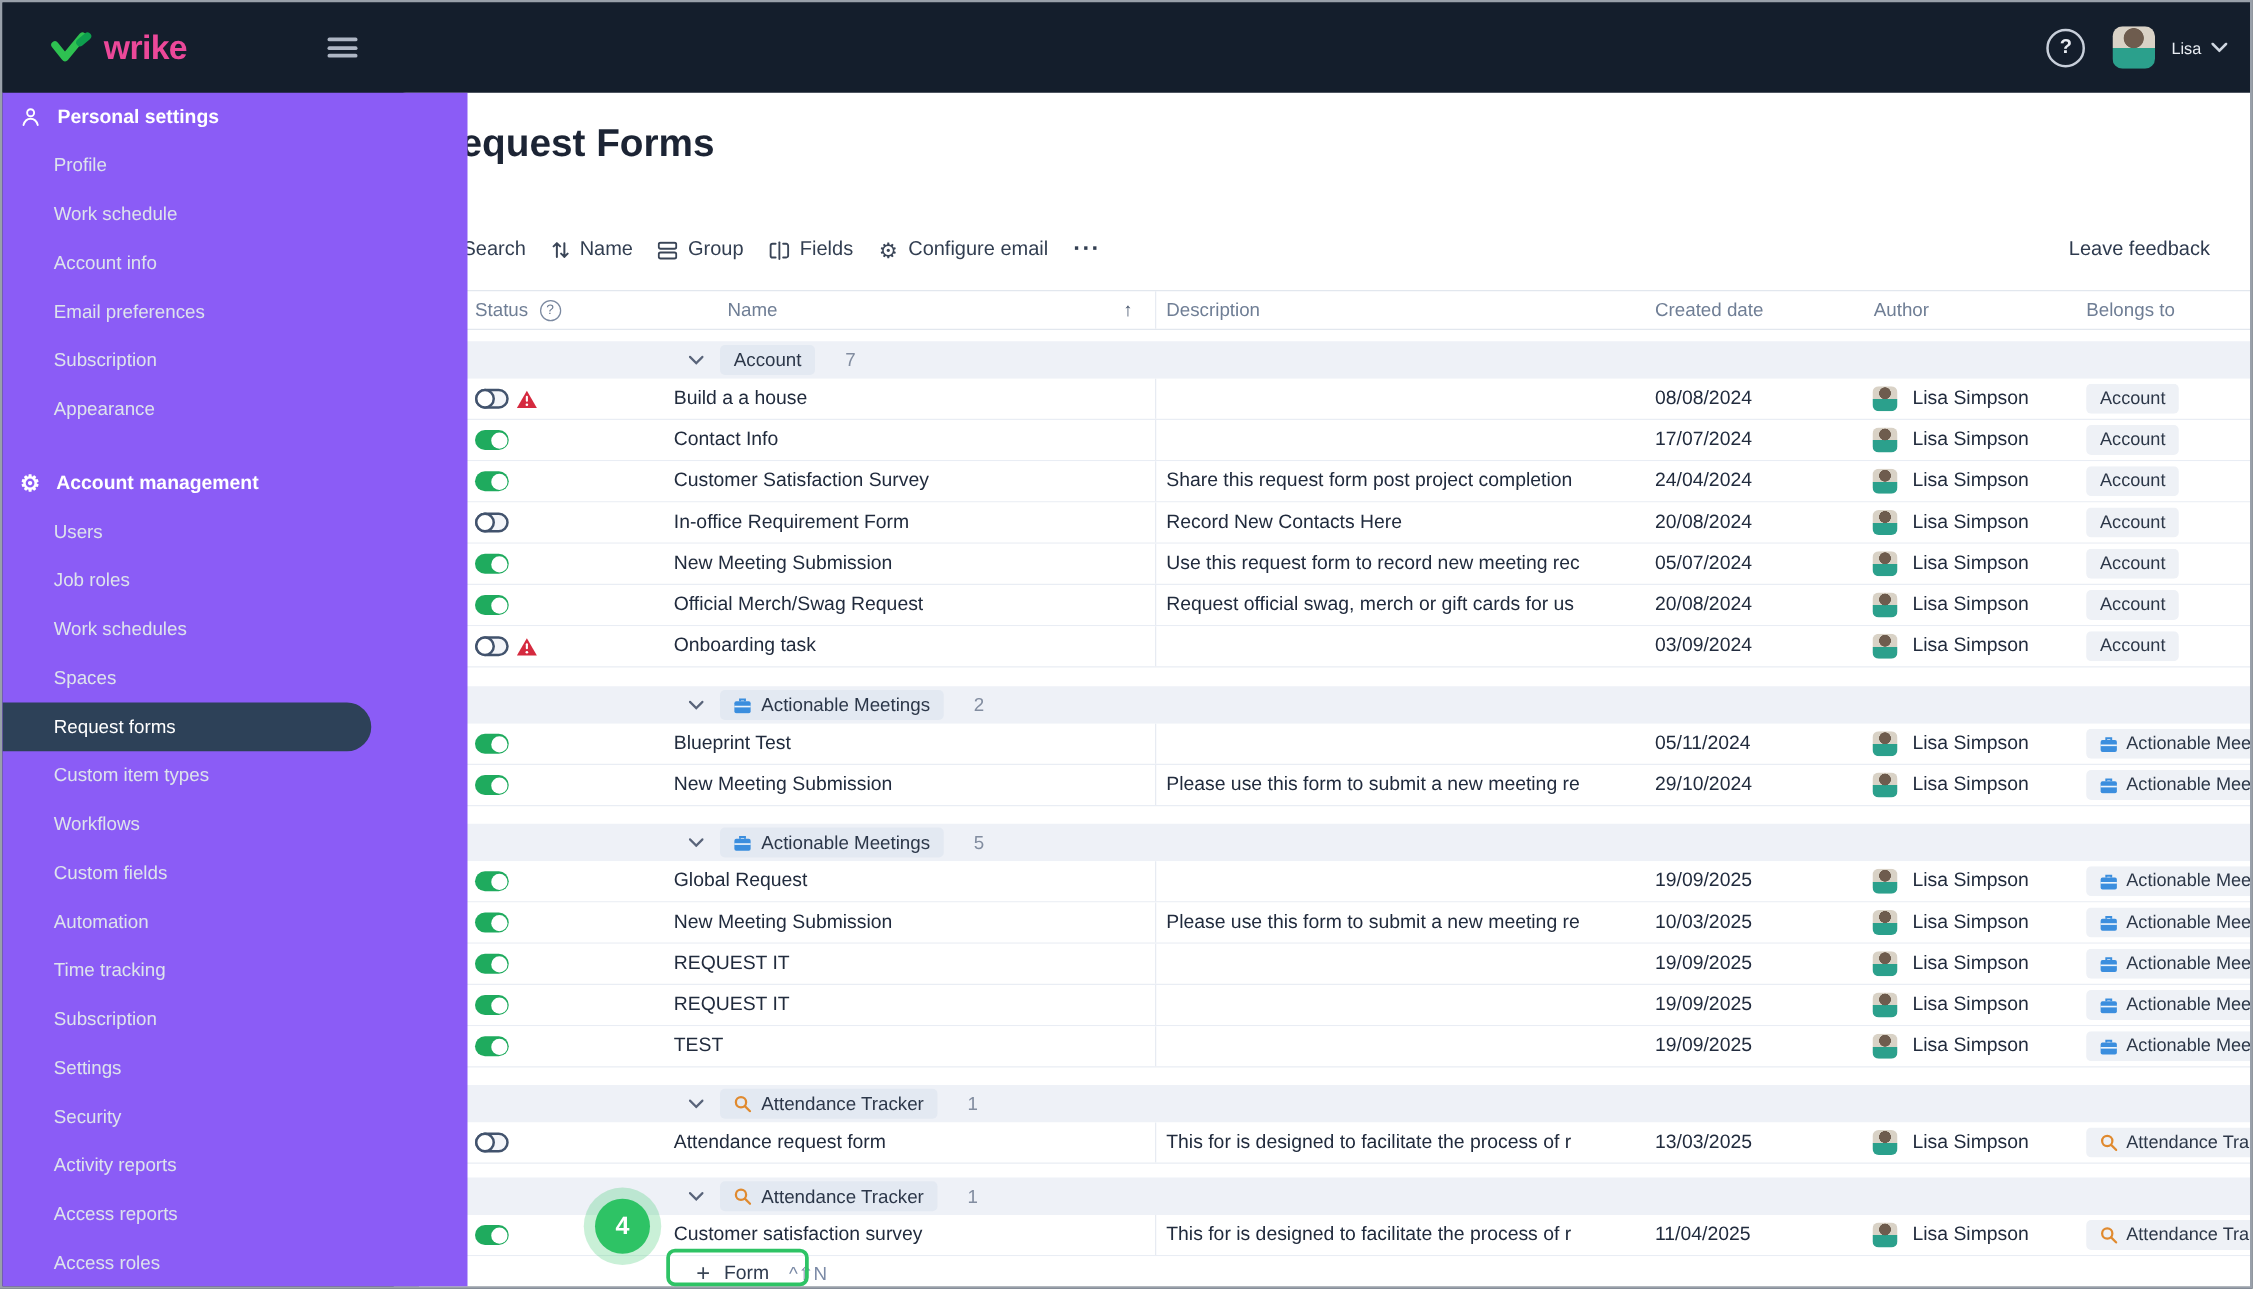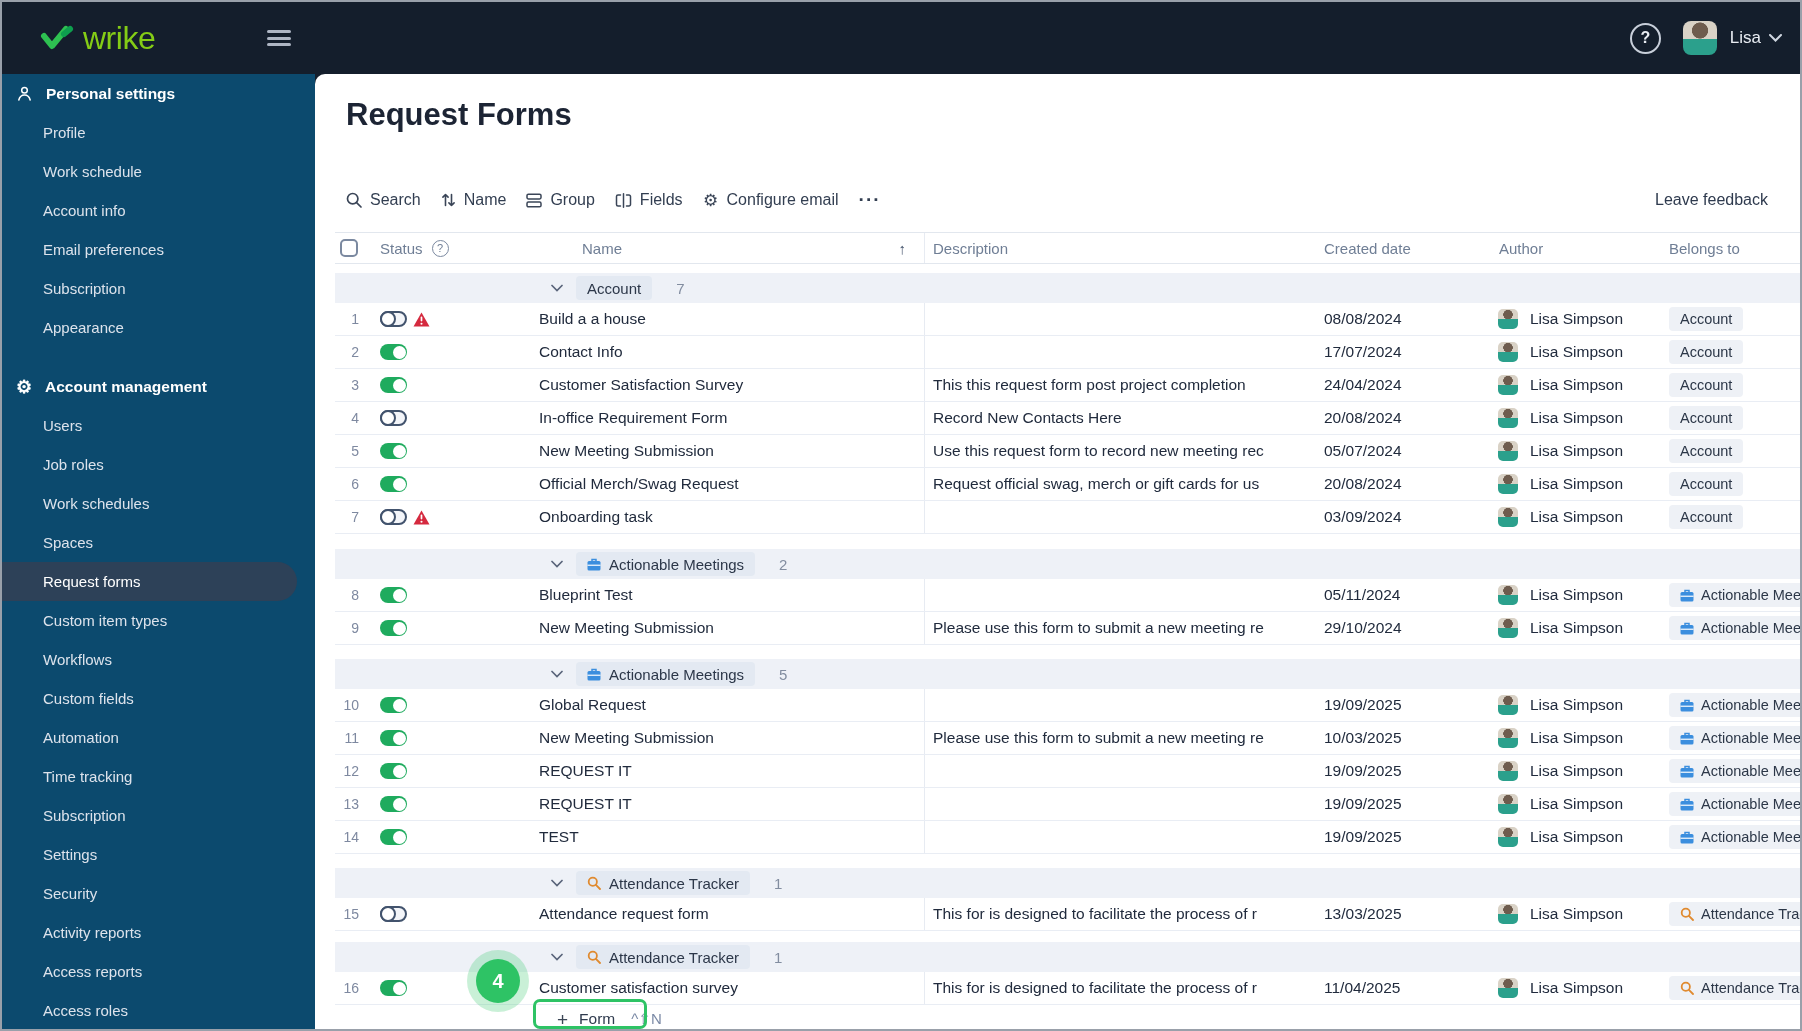--- a/index.html
+++ b/index.html
@@ -3,33 +3,33 @@
 <meta charset="utf-8">
 <style>
   *{box-sizing:border-box;margin:0;padding:0}
   html,body{width:1802px;height:1031px}
   body{position:relative;overflow:hidden;font-family:"Liberation Sans",sans-serif;
        background:#141e2c;border:2px solid #99a0aa}
   
   .topbar{position:absolute;top:0;left:0;right:0;height:72px;background:#141e2c;
           display:flex;align-items:center;z-index:6;color:#fff}
   .logo{display:flex;align-items:center;gap:9px;margin-left:38px;cursor:pointer}
-  .logo-text{font-size:32px;font-weight:400;letter-spacing:-.5px;color:#84cc16}
+  .logo-text{font-size:27px;font-weight:700;letter-spacing:-.5px;color:#ec4899}
   .hamburger{margin-left:112px;width:24px;height:16px;display:flex;flex-direction:column;justify-content:space-between;cursor:pointer}
   .hamburger span{display:block;height:3px;border-radius:2px;background:#aeb6c4}
   .top-right{margin-left:auto;display:flex;align-items:center;margin-right:18px}
   .help-circle{width:31px;height:31px;border-radius:50%;border:2px solid #c8cfda;color:#e9edf3;
                display:flex;align-items:center;justify-content:center;font-size:16px;font-weight:700;cursor:pointer}
   .avatar{width:34px;height:34px;border-radius:8px;margin-left:22px;
           background:radial-gradient(circle at 50% 28%,#6e5c4e 0 26%,rgba(0,0,0,0) 28%),
                      linear-gradient(180deg,#d9d2c6 0 52%,#2ba08c 52% 100%)}
-  .user-name{margin-left:13px;font-size:17px;color:#e9edf3}
+  .user-name{margin-left:13px;font-size:13px;color:#e9edf3}
   .chev{margin-left:8px}
   
-  .sidebar{position:absolute;top:72px;left:0;width:313px;bottom:0;background:#0c4a6e;z-index:5;overflow:hidden}
+  .sidebar{position:absolute;top:72px;left:0;width:372px;bottom:0;background:#8b5cf6;z-index:5;overflow:hidden}
   .side-section{height:39px;display:flex;align-items:center;gap:13px;padding-left:14px;
                 color:#fff;font-size:15.5px;font-weight:700;cursor:pointer}
   .side-section.gap-top{margin-top:20px}
   .side-item{height:39px;display:flex;align-items:center;padding-left:41px;color:#dde3ec;
              font-size:15px;cursor:pointer;white-space:nowrap}
   .side-item.selected{background:#2d4158;width:295px;border-radius:0 20px 20px 0;color:#fff}
   .gear-glyph{font-size:18px;line-height:1;color:#fff;width:16px;text-align:center}
   
   .main{position:absolute;top:72px;left:313px;right:0;bottom:0;background:#fff;border-top-left-radius:10px}
   .page-title{position:absolute;left:31px;top:23px;font-size:31px;font-weight:700;color:#1c2434}
@@ -275,21 +275,21 @@
             <div class="belongscell"><span class="pill">
                 <span>Account</span>
               </span></div>
           </div>
           <div class="grid trow">
             <div class="rownum">3</div>
             <div class="statuscell">
               <div class="toggle on"></div>
             </div>
             <div class="namecell">Customer Satisfaction Survey</div>
-            <div class="c-desc">This this request form post project completion</div>
+            <div class="c-desc">Share this request form post project completion</div>
             <div class="c-created">24/04/2024</div>
             <div class="authorcell">
               <div class="mini-avatar"></div>
               <span>Lisa Simpson</span>
             </div>
             <div class="belongscell"><span class="pill">
                 <span>Account</span>
               </span></div>
           </div>
           <div class="grid trow">

